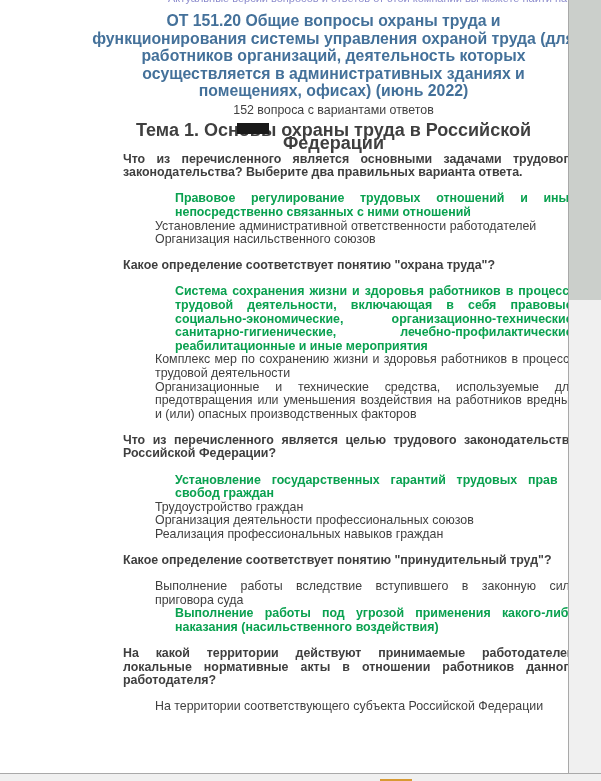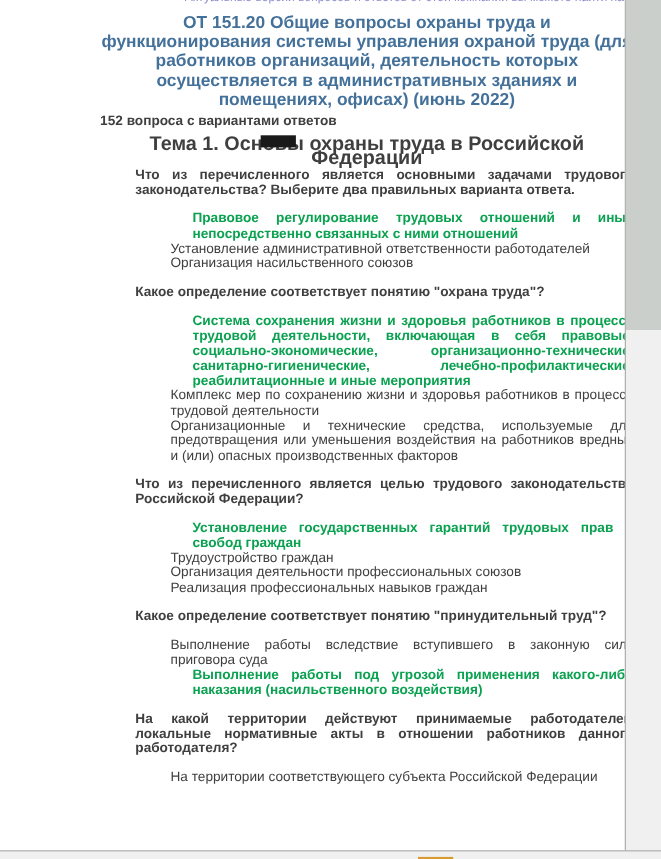--- a/index.html
+++ b/index.html
@@ -29,22 +29,22 @@
   }
   .top-note .link{text-decoration:underline;color:var(--link-color);}
   .content{
     position:absolute;left:27px;top:12px;width:549px;
   }
   .doc-title{
     color:var(--title-color);font-weight:bold;
     font-size:15.8px;line-height:17.6px;text-align:center;margin:0;
   }
   .doc-subtitle{
-    font-weight:bold;font-size:12.4px;line-height:13.6px;
-    text-align:left;margin:4px 0 0 0;
+    font-weight:normal;font-size:12.4px;line-height:13.6px;
+    text-align:center;margin:4px 0 0 0;
   }
   .theme-heading{
     font-weight:bold;font-size:18px;line-height:13.6px;
     text-align:center;margin:6px 0 2px 0;
   }
   .block{font-size:12.4px;line-height:13.6px;text-align:justify;margin:0 0 12.5px 0;}
   .intro{margin-top:0;}
   .question{font-weight:bold;}
   .answers p{margin:0;font-size:12.4px;line-height:13.6px;text-align:justify;}
   .answers p.correct{color:var(--correct-color);font-weight:bold;margin-left:20px;}

